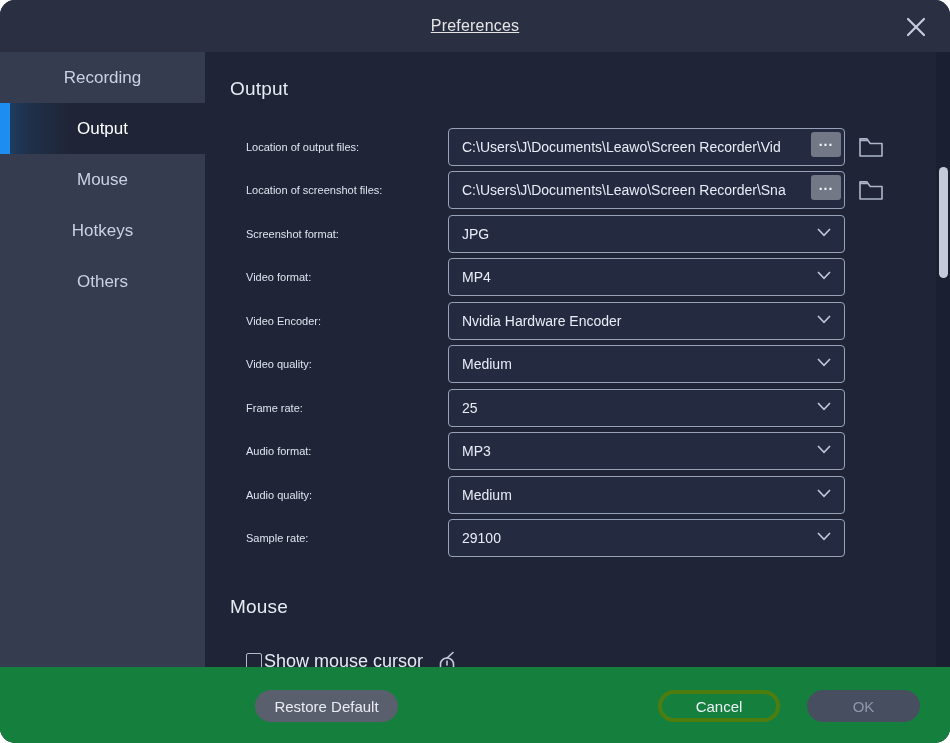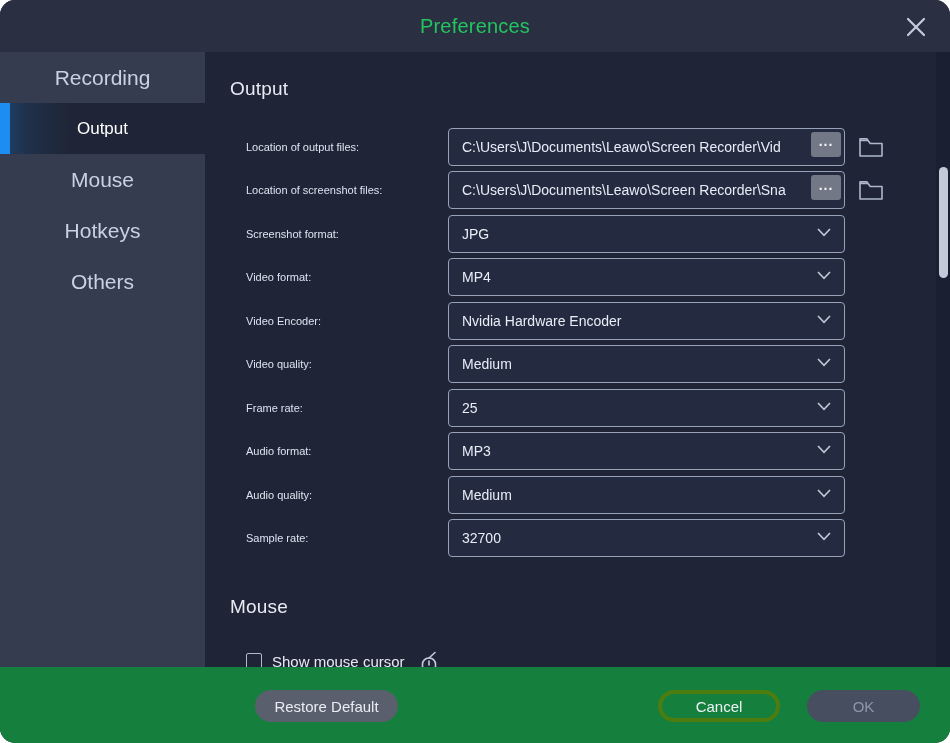--- a/index.html
+++ b/index.html
@@ -16,36 +16,36 @@
   }
 
   
   .titlebar {
     position:absolute; top:0; left:0; right:0; height:52px;
     background:#2a3042; z-index:6;
   }
   .titlebar .title {
     position:absolute; left:0; right:0; top:0; height:52px;
     display:flex; align-items:center; justify-content:center;
-    color:#22c55e; font-size:20px; letter-spacing:.2px;
+    color:#e5e5e5; font-size:16px; letter-spacing:.2px;text-decoration:underline;
   }
   .close-btn {
     position:absolute; right:20px; top:13px; width:28px; height:28px;
     display:flex; align-items:center; justify-content:center; cursor:pointer;
   }
 
   
   .sidebar {
     position:absolute; top:52px; left:0; bottom:76px; width:205px;
     background:#353c4f; z-index:2;
   }
   .side-item {
     position:relative; height:51px;
     display:flex; align-items:center; justify-content:center;
-    color:#c9d1e2; font-size:21px; cursor:pointer;
+    color:#c9d1e2; font-size:17px; cursor:pointer;
   }
   .side-item.selected {
     background:linear-gradient(to right, rgba(30,141,242,0.28) 0px, rgba(30,141,242,0.10) 30px, rgba(31,37,54,0) 70px), #1f2536;
     color:#ffffff; font-size:17px; font-weight:500;
   }
   .side-accent {
     position:absolute; left:0; top:0; bottom:0; width:10px;
     background:#1e8df2;
   }
 
@@ -96,21 +96,21 @@
 
   
   .check-row {
     position:absolute; top:594px; left:41px; height:30px;
     display:flex; align-items:center;
   }
   .checkbox {
     width:16px; height:16px; border:1.5px solid #b2bacb; border-radius:2px;
     background:transparent; cursor:pointer;
   }
-  .check-label { margin-left:10px; color:#e6ebf4; font-size:15px; }
+  .check-label { margin-left:2px; color:#e6ebf4; font-size:18px; }
   .mouse-icon { margin-left:14px; margin-top:6px; }
 
   
   .scroll-track {
     position:absolute; top:0; bottom:0; right:0; width:14px;
     background:#1a2031;
   }
   .scroll-thumb {
     position:absolute; top:115px; left:2.5px; width:9px; height:111px;
     background:#c5cad9; border-radius:4.5px; cursor:pointer;
@@ -286,21 +286,21 @@
             <svg width="14" height="9" viewBox="0 0 14 9">
                 <polyline points="1,1 7,7.3 13,1" fill="none" stroke="#bfc8da" stroke-width="1.6"></polyline>
               </svg>
           </span>
         </div>
       </div>
 
       <div class="form-row">
         <div class="form-label">Sample rate:</div>
         <div class="field">
-          <div class="value">32700</div>
+          <div class="value">29100</div>
           <span class="chevron">
             <svg width="14" height="9" viewBox="0 0 14 9">
                 <polyline points="1,1 7,7.3 13,1" fill="none" stroke="#bfc8da" stroke-width="1.6"></polyline>
               </svg>
           </span>
         </div>
       </div>
 
     </div>
 

